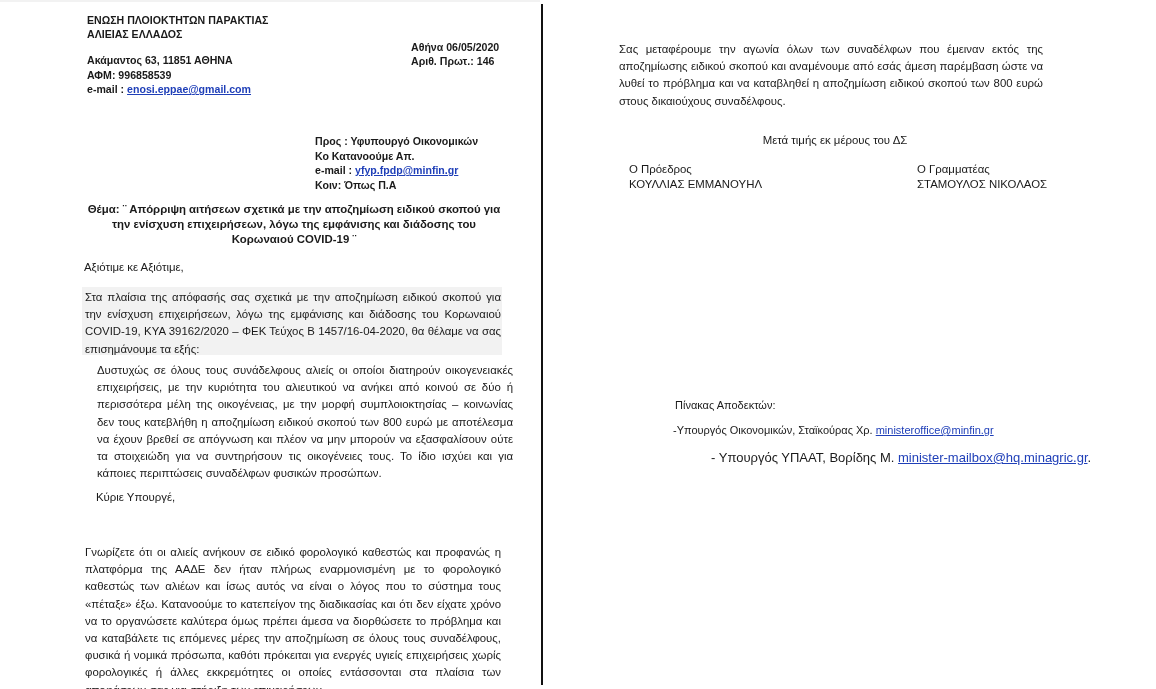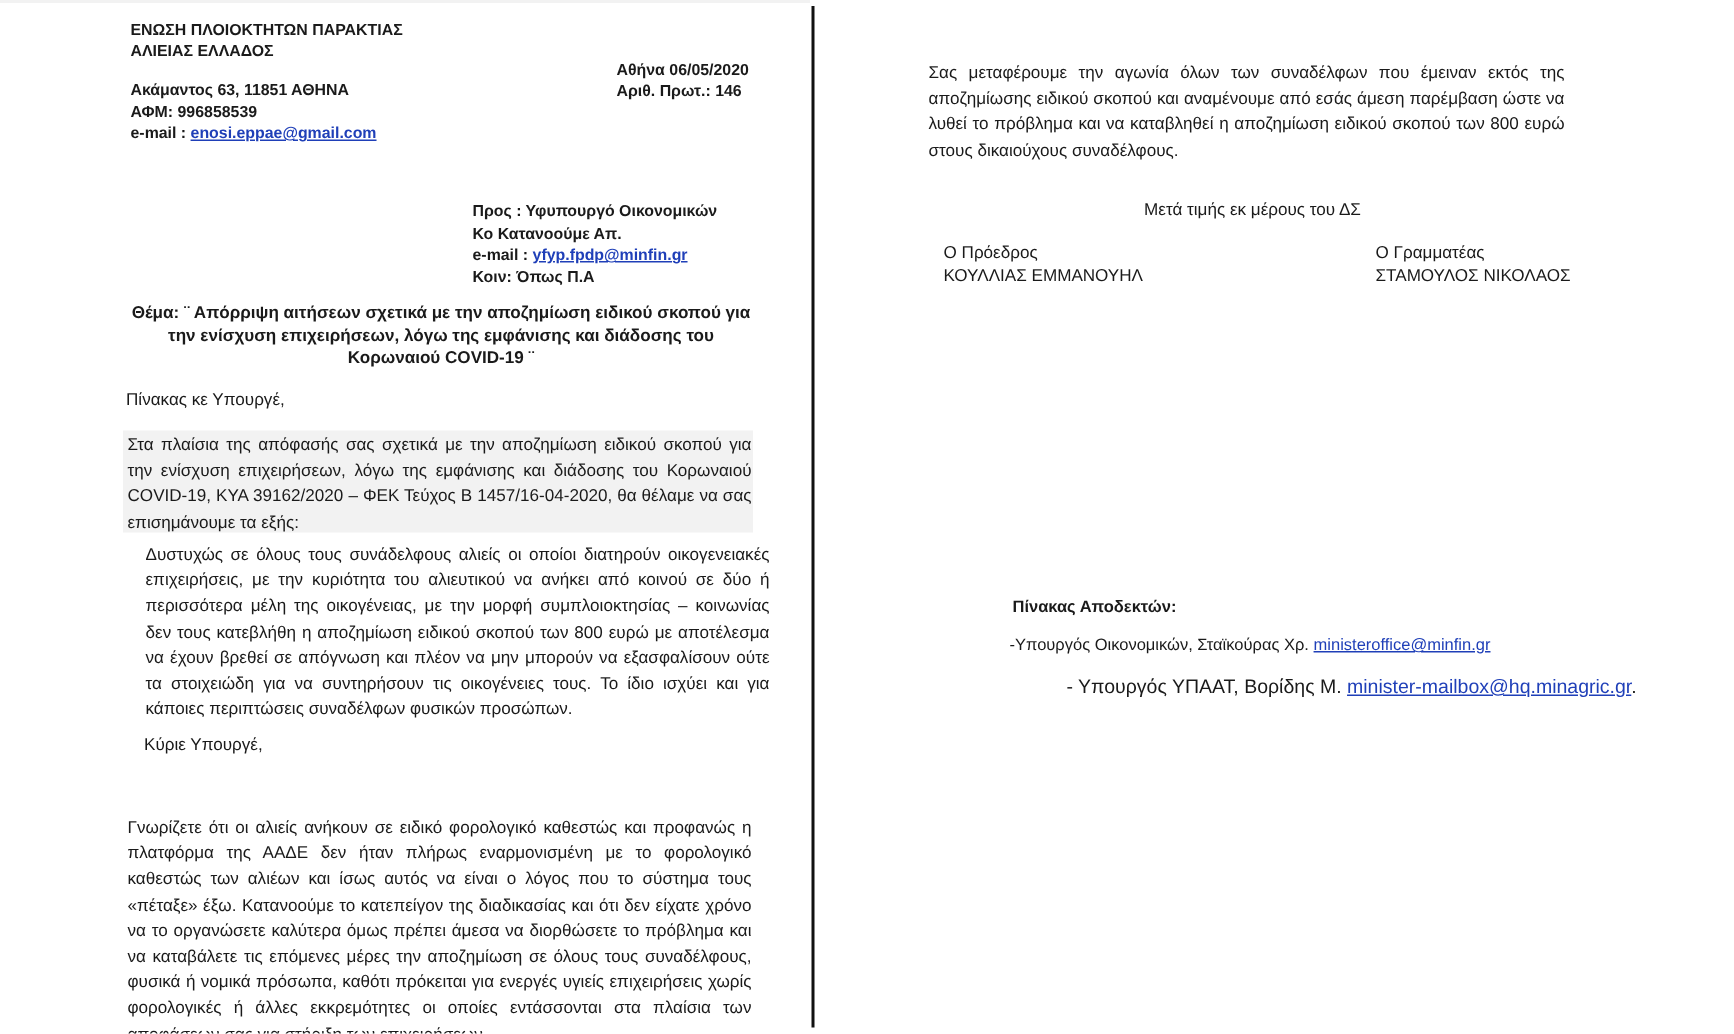--- a/index.html
+++ b/index.html
@@ -28,21 +28,21 @@
     .p1 { left: 85px; top: 289px; }
     .p2 { left: 85px; top: 362px; margin-left: 12px; }
     .greet2 { left: 84px; top: 491px; font-size: 11.4px; margin-left: 12px; }
     .p3 { left: 85px; top: 516px; margin-top: 28px; }
 
     .p4 { left: 619px; top: 41px; width: 424px; }
     .closing { left: 610px; top: 134px; width: 450px; text-align: center; font-size: 11.4px; }
     .sig-left { left: 629px; top: 162px; line-height: 15px; font-size: 11.4px; }
     .sig-right { left: 917px; top: 162px; line-height: 15px; font-size: 11.4px; }
 
-    .recips-title { left: 675px; top: 399px; font-weight: bold; font-size: 11px; }
+    .recips-title { left: 675px; top: 399px; font-weight: normal; font-size: 11px; }
     .recip1 { left: 673px; top: 424px; font-size: 11px; }
     .recip2 { left: 711px; top: 450px; font-size: 13px; }
   </style>
 </head>
 <body>
 
 <div class="topline"></div>
 <div class="divider"></div>
 
 <div class="abs org">
@@ -63,21 +63,21 @@
 
 <div class="abs to">
   <div>Προς : Υφυπουργό Οικονομικών</div>
   <div>Κο Κατανοούμε Απ.</div>
   <div><span>e-mail : </span><a class="link">yfyp.fpdp@minfin.gr</a></div>
   <div>Κοιν:   Όπως Π.Α</div>
 </div>
 
 <div class="abs subject">Θέμα: ¨ Απόρριψη αιτήσεων σχετικά με την αποζημίωση ειδικού σκοπού για την ενίσχυση επιχειρήσεων, λόγω της εμφάνισης και διάδοσης του Κορωναιού COVID-19 ¨</div>
 
-<div class="abs greet1">Πίνακας κε Υπουργέ,</div>
+<div class="abs greet1">Αξιότιμε κε Αξιότιμε,</div>
 
 <div class="abs shaded"></div>
 <div class="abs para p1">Στα πλαίσια της απόφασής σας σχετικά με την αποζημίωση ειδικού σκοπού για την ενίσχυση επιχειρήσεων, λόγω της εμφάνισης και διάδοσης του Κορωναιού COVID-19, ΚΥΑ 39162/2020 – ΦΕΚ Τεύχος Β 1457/16-04-2020, θα θέλαμε να σας επισημάνουμε τα εξής:</div>
 <div class="abs para p2">Δυστυχώς σε όλους τους συνάδελφους αλιείς οι οποίοι διατηρούν οικογενειακές επιχειρήσεις, με την κυριότητα του αλιευτικού να ανήκει από κοινού σε δύο ή περισσότερα μέλη της οικογένειας,  με την μορφή συμπλοιοκτησίας – κοινωνίας δεν τους κατεβλήθη η αποζημίωση ειδικού σκοπού των 800 ευρώ με αποτέλεσμα να έχουν βρεθεί σε απόγνωση και πλέον να μην μπορούν να εξασφαλίσουν ούτε τα στοιχειώδη για να συντηρήσουν τις οικογένειες τους. Το ίδιο ισχύει και για κάποιες περιπτώσεις συναδέλφων φυσικών προσώπων.</div>
 
 <div class="abs greet2">Κύριε Υπουργέ,</div>
 <div class="abs para p3">Γνωρίζετε ότι οι αλιείς ανήκουν σε ειδικό φορολογικό καθεστώς και προφανώς η πλατφόρμα της ΑΑΔΕ δεν ήταν πλήρως εναρμονισμένη με το φορολογικό καθεστώς των αλιέων και ίσως αυτός να είναι ο λόγος που το σύστημα τους «πέταξε» έξω. Κατανοούμε το κατεπείγον της διαδικασίας και ότι δεν είχατε χρόνο να το οργανώσετε καλύτερα όμως πρέπει άμεσα να διορθώσετε το πρόβλημα και να καταβάλετε τις επόμενες μέρες την αποζημίωση σε όλους τους συναδέλφους, φυσικά ή νομικά πρόσωπα, καθότι πρόκειται για ενεργές υγιείς επιχειρήσεις χωρίς φορολογικές ή άλλες εκκρεμότητες οι οποίες εντάσσονται στα πλαίσια των αποφάσεων σας για στήριξη των επιχειρήσεων.</div>
 
 <div class="abs para p4">Σας μεταφέρουμε την αγωνία όλων των συναδέλφων που έμειναν εκτός της αποζημίωσης ειδικού σκοπού και αναμένουμε από εσάς άμεση παρέμβαση ώστε να λυθεί το πρόβλημα και να καταβληθεί η αποζημίωση ειδικού σκοπού των 800 ευρώ στους δικαιούχους συναδέλφους.</div>
 

